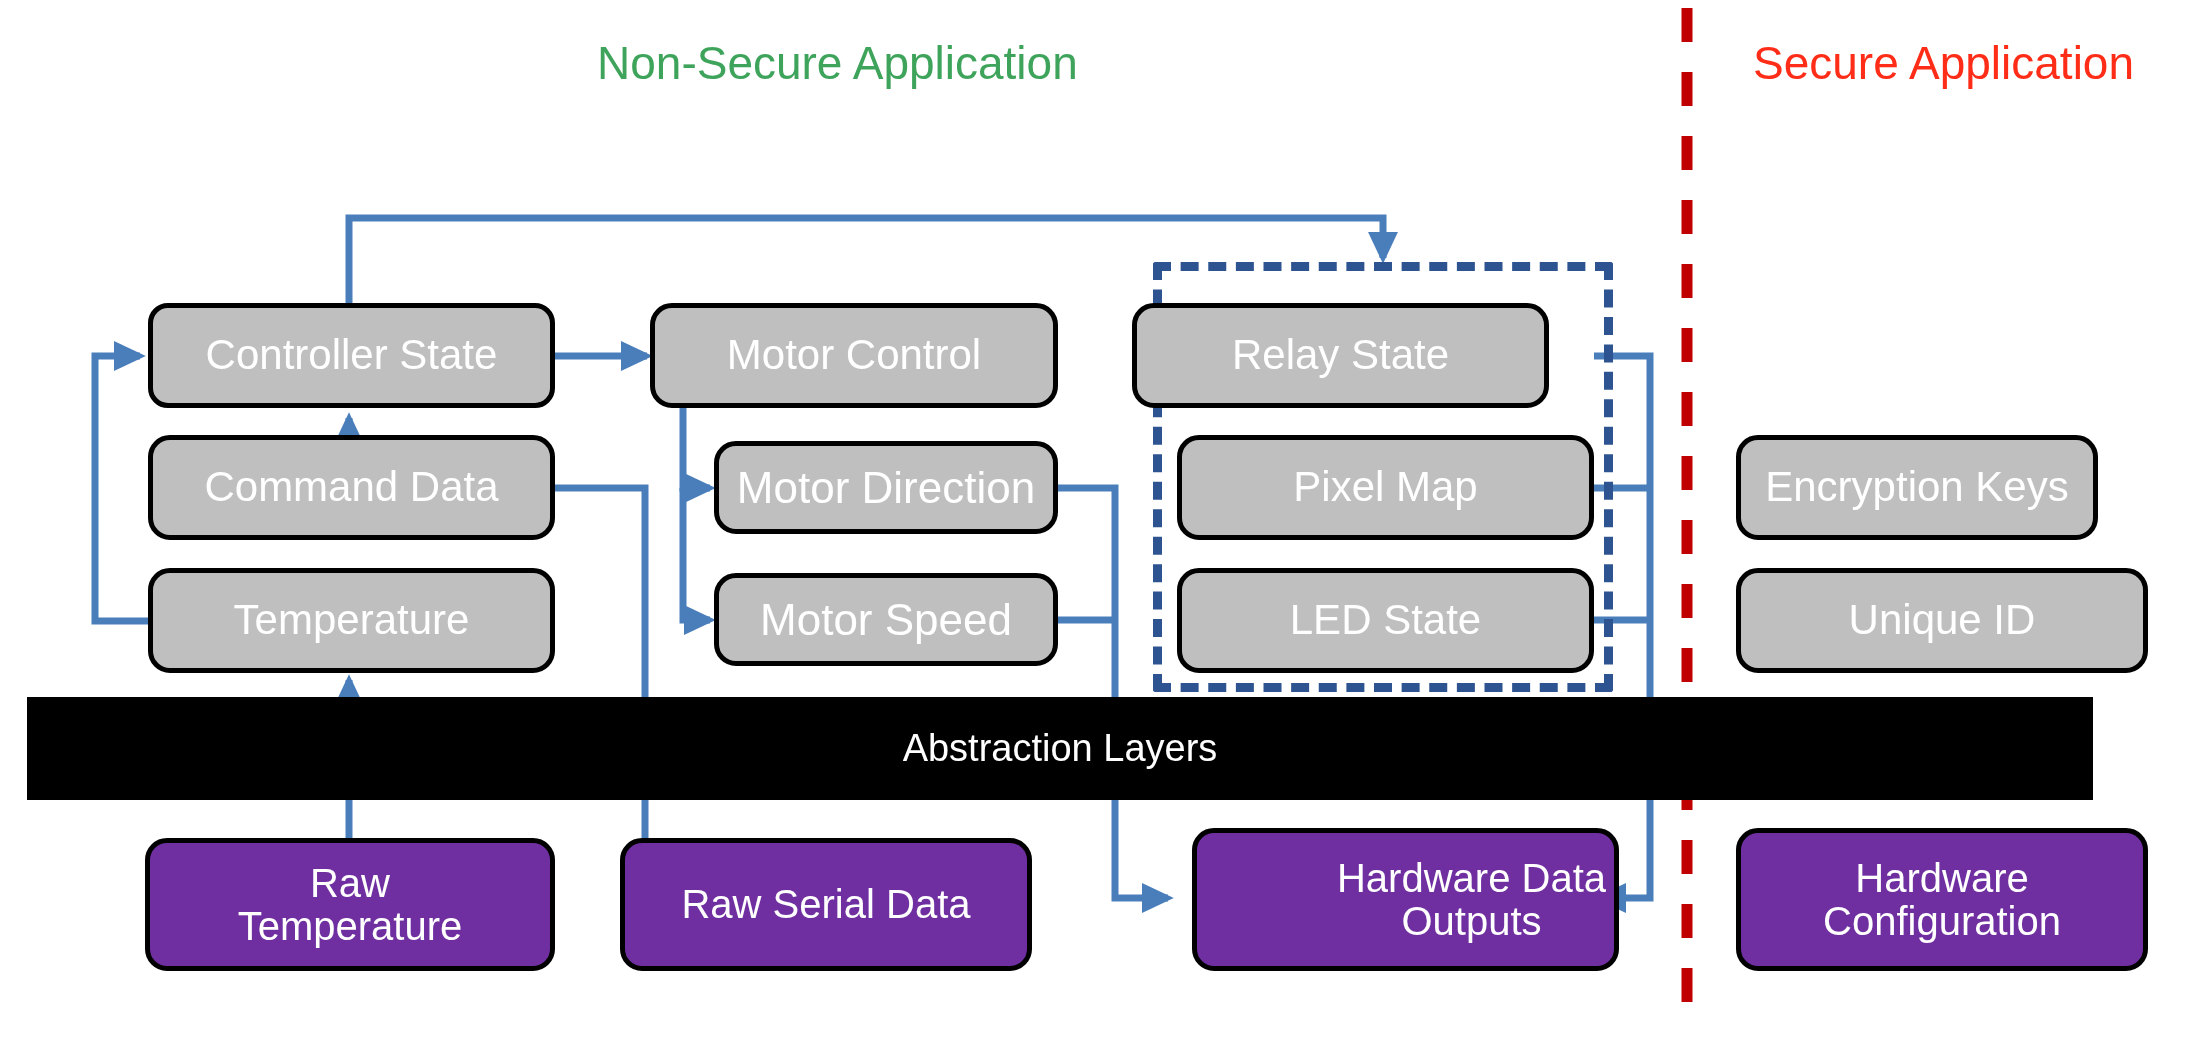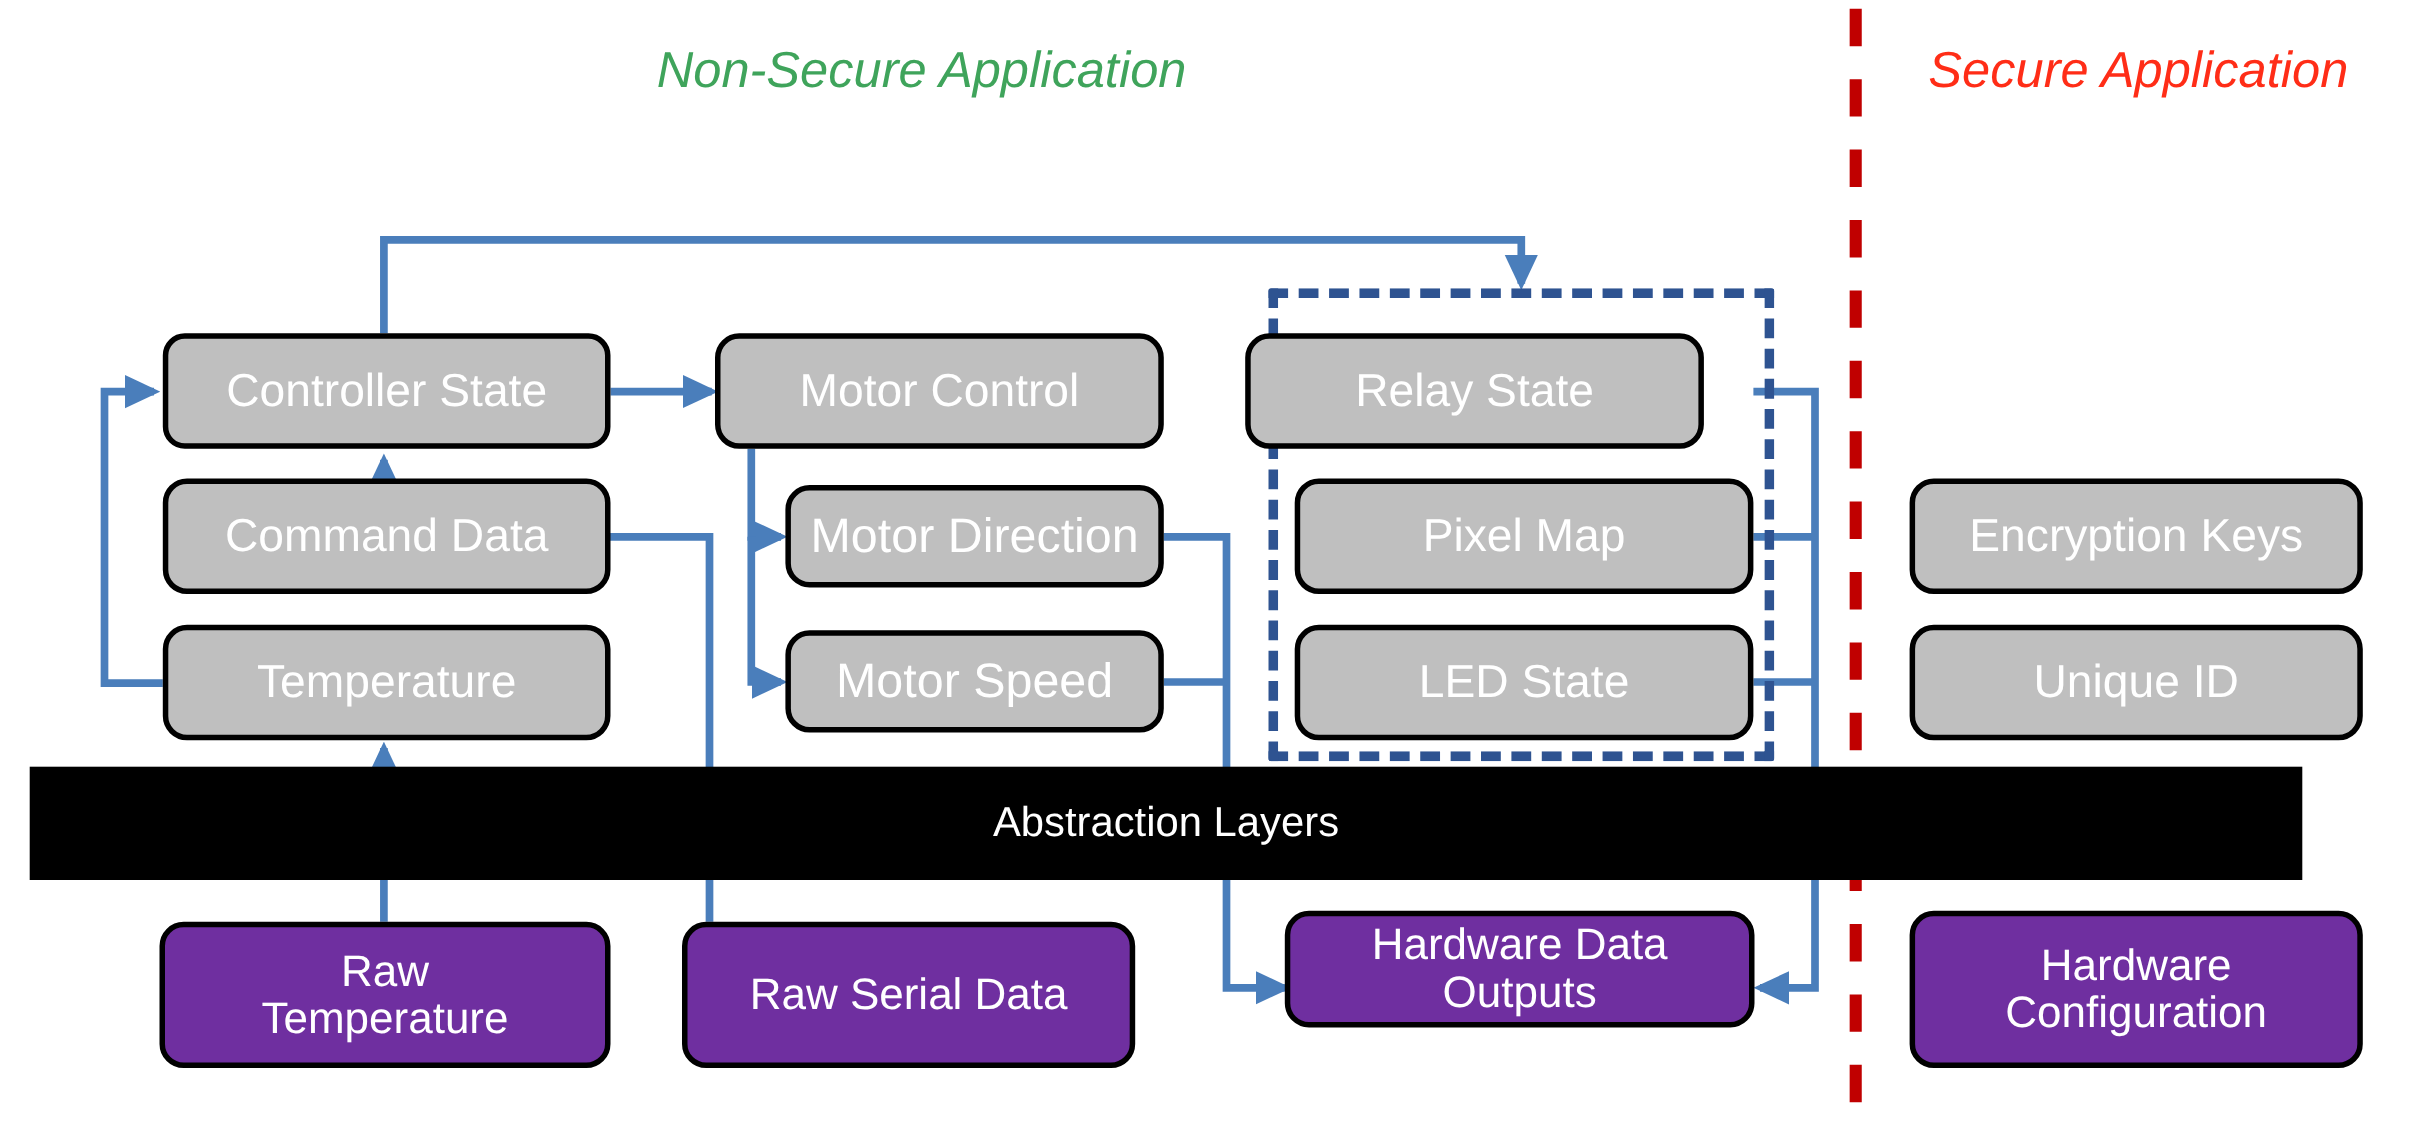--- a/index.html
+++ b/index.html
@@ -1,21 +1,21 @@
 <!DOCTYPE html>
 <html><head>
 <meta charset="utf-8">
 <style>
   html,body{margin:0;padding:0;background:#ffffff;}
   body{width:2192px;height:1040px;overflow:hidden;
        font-family:"Liberation Sans","DejaVu Sans",sans-serif;}
   #stage{position:relative;width:2192px;height:1040px;background:#fff;}
   svg.layer{position:absolute;left:0;top:0;width:2192px;height:1040px;pointer-events:none;}
 
-  .title{position:absolute;white-space:nowrap;font-weight:400;font-style:italic;}
+  .title{position:absolute;white-space:nowrap;font-weight:400;}
   .title-ns{font-size:46px;color:#3FA45B;left:597px;top:36px;}
   .title-s{font-size:46px;color:#FF2D17;left:1753px;top:36px;}
 
   .node{position:absolute;box-sizing:border-box;display:flex;
         align-items:center;justify-content:center;text-align:center;
         border:5px solid #000000;border-radius:22px;color:#ffffff;
         line-height:1.07;padding:2px 8px;}
   .node.gray{background:#BFBFBF;}
   .node.purple{background:#6F2FA0;}
   .fs-big{font-size:42px;}
@@ -102,33 +102,33 @@
   <div class="node gray fs-big" style="left:1132px;top:303px;width:417px;height:105px;">
     <span>Relay State</span>
   </div>
   <div class="node gray fs-big" style="left:1177px;top:435px;width:417px;height:105px;">
     <span>Pixel Map</span>
   </div>
   <div class="node gray fs-big" style="left:1177px;top:568px;width:417px;height:105px;">
     <span>LED State</span>
   </div>
 
-  <div class="node gray fs-big" style="left:1736px;top:435px;width:412px;height:105px;justify-content:center;">
+  <div class="node gray fs-big" style="left:1736px;top:435px;width:362px;height:105px;justify-content:center;">
     <span>Encryption Keys</span>
   </div>
   <div class="node gray fs-big" style="left:1736px;top:568px;width:412px;height:105px;">
     <span>Unique ID</span>
   </div>
 
   <div class="node purple fs-pur" style="left:145px;top:838px;width:410px;height:133px;">
     <span>Raw<br>Temperature</span>
   </div>
   <div class="node purple fs-pur" style="left:620px;top:838px;width:412px;height:133px;">
     <span>Raw Serial Data</span>
   </div>
-  <div class="node purple fs-pur" style="left:1168px;top:828px;width:427px;height:106px;">
+  <div class="node purple fs-pur" style="left:1192px;top:828px;width:427px;height:143px;justify-content:flex-end;">
     <span>Hardware Data<br>Outputs</span>
   </div>
   <div class="node purple fs-pur" style="left:1736px;top:828px;width:412px;height:143px;">
     <span>Hardware<br>Configuration</span>
   </div>
 
 </div>
 
 </body></html>

